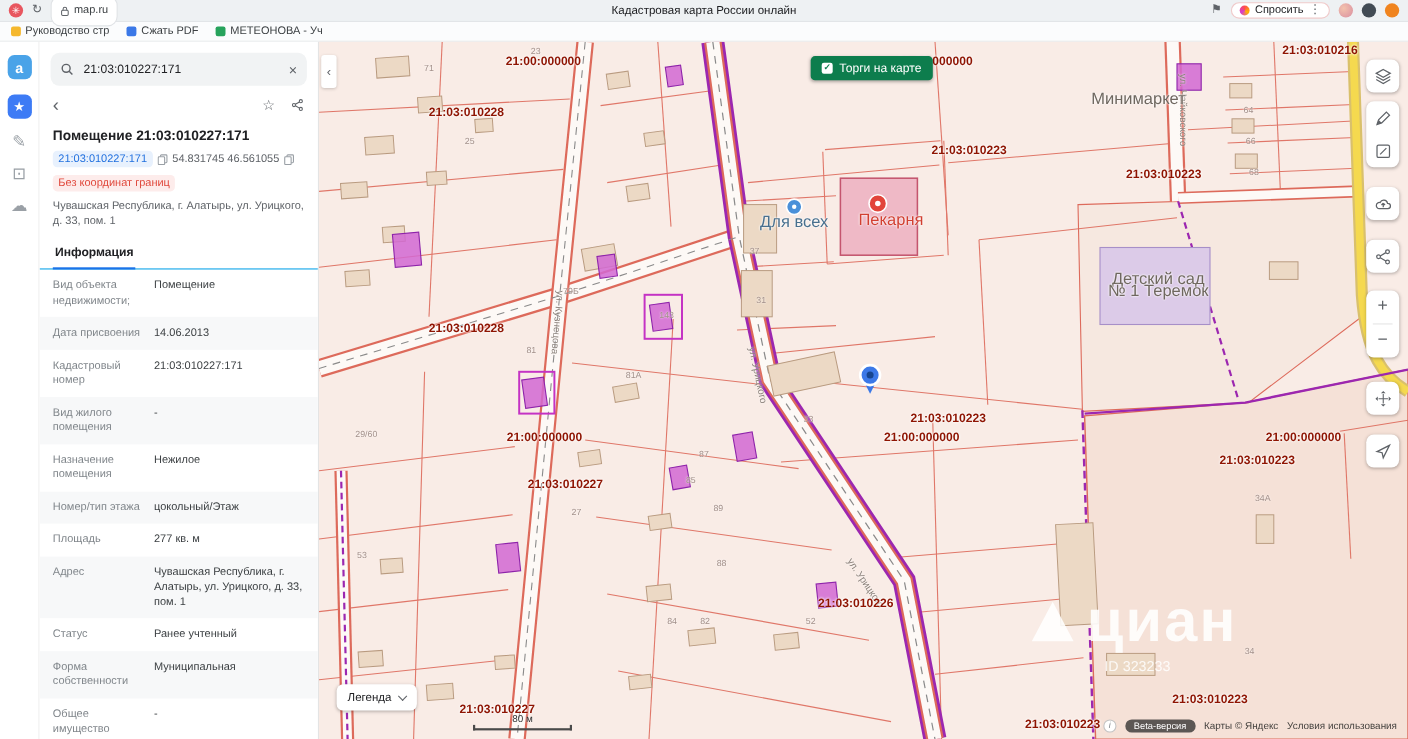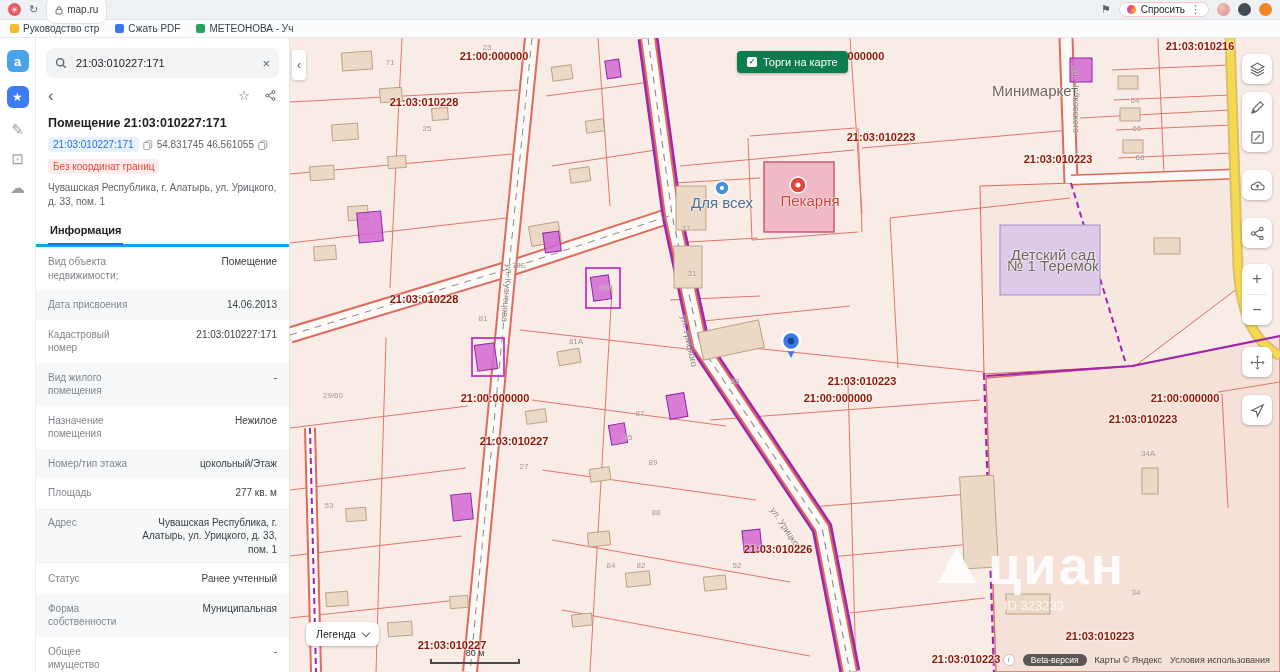--- a/index.html
+++ b/index.html
@@ -40,27 +40,27 @@
   .nav-row{display:flex;align-items:center;padding:9px 12px 0;gap:14px;}
   .back{font-size:17px;color:#5f6368;line-height:1;cursor:pointer;}
   .spacer{flex:1;}
   .nav-star{font-size:13px;color:#5f6368;cursor:pointer;line-height:1;}
   .obj-title{font-size:12.5px;font-weight:700;color:#202124;margin:12px 12px 7px;}
   .badge-row{display:flex;align-items:center;gap:4px;margin:0 12px;}
   .cad-badge{background:#e8f1fd;color:#1f6fde;font-size:10px;padding:2px 5px;border-radius:4px;white-space:nowrap;}
   .coords{font-size:10px;color:#5f6368;white-space:nowrap;}
   .red-badge{display:inline-block;background:#fdeceb;color:#e0483c;font-size:10px;padding:2px 5px;border-radius:4px;margin:7px 12px 0;}
   .address{font-size:10px;color:#5f6368;margin:7px 12px 0;line-height:1.4;}
-  .tab-row{margin-top:11px;border-bottom:3px solid #0ea5e9;padding:0 12px;}
+  .tab-row{margin-top:11px;border-bottom:1px solid #0ea5e9;padding:0 12px;}
   .tab{display:inline-block;font-size:11px;font-weight:700;color:#202124;padding:3px 2px 7px;border-bottom:2px solid #1a73e8;margin-bottom:-1px;}
   .info-rows{font-size:10px;}
   .info-row{display:flex;padding:8px 12px;line-height:1.35;}
   .info-row:nth-of-type(even){background:#f7f8f9;}
   .info-label{width:92px;color:#80868b;flex:none;padding-right:8px;}
-  .info-value{color:#3c4043;flex:1;text-align:right;}
+  .info-value{color:#3c4043;flex:1;}
   .ico-svg{flex:none;}
   
   .map{flex:1;position:relative;overflow:hidden;background:#f9ece6;}
   .map-svg{position:absolute;inset:0;width:100%;height:100%;}
   .layer{position:absolute;inset:0;pointer-events:none;}
   .q-label{position:absolute;font-size:11px;font-weight:700;color:#8e1402;white-space:nowrap;text-shadow:0 0 2px #fff,0 0 3px #fff;}
   .h-num{position:absolute;font-size:8px;color:#a3908a;white-space:nowrap;text-shadow:0 0 2px #fff;}
   .st-label{position:absolute;font-size:9px;color:#8a817a;white-space:nowrap;text-shadow:0 0 2px #fff;}
   .poi-label{position:absolute;font-size:15px;color:#6f675f;white-space:nowrap;text-shadow:0 0 2px #fff,0 0 2px #fff;}
   .torgi{position:absolute;left:447px;top:13px;height:22px;background:#0d7d4d;color:#fff;border:none;border-radius:4px;display:flex;align-items:center;gap:6px;padding:0 10px;font-size:11px;font-family:inherit;box-shadow:0 1px 3px rgba(0,0,0,.3);cursor:pointer;z-index:5;}
@@ -93,20 +93,21 @@
 <div class="browser-bar">
   <span class="share-circle">✳</span>
   <span class="b-ico">↻</span>
   <span class="url-pill">
     <svg class="ico-svg" width="8" height="10" viewBox="0 0 12 14">
         <rect x="1.5" y="6" width="9" height="7" rx="1.5" fill="none" stroke="#5f6368" stroke-width="1.4"></rect>
         <path d="M3.5,6 V4.5 a2.5,2.5 0 0 1 5,0 V6" fill="none" stroke="#5f6368" stroke-width="1.4"></path>
       </svg>
     <span>map.ru</span>
   </span>
+  <span class="b-title">Кадастровая карта России онлайн</span>
   <span class="b-right">
     <span class="b-ico">⚑</span>
     <span class="ask-pill">
       <span class="ask-ico"></span>
       <span>Спросить</span>
       <span class="b-ico">⋮</span>
     </span>
     <span class="av av1"></span>
     <span class="av av2"></span>
     <span class="av av3"></span>

